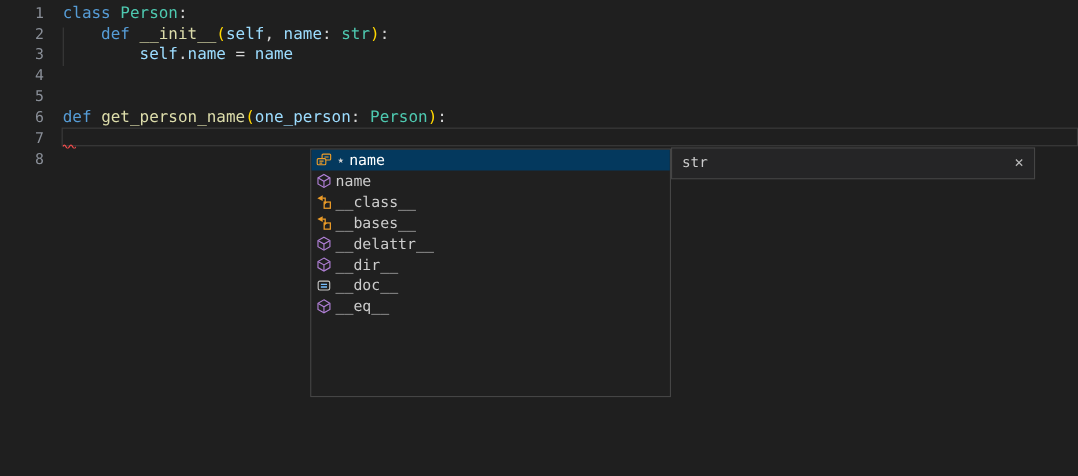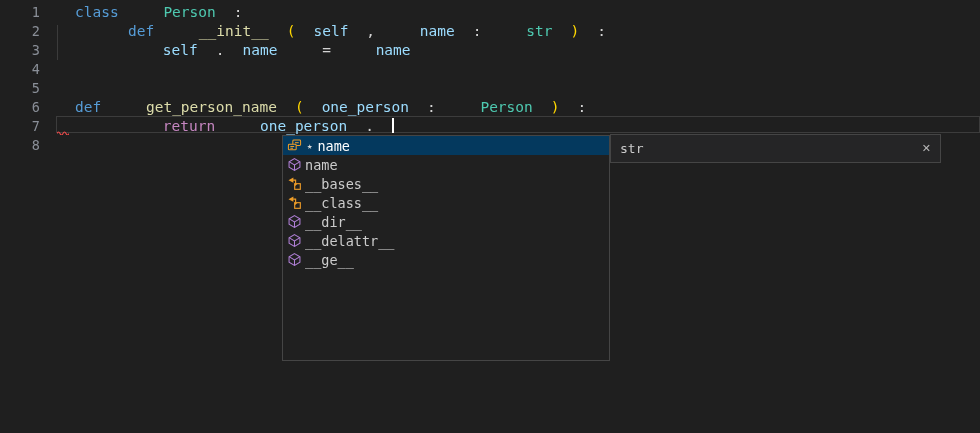--- a/index.html
+++ b/index.html
@@ -7,21 +7,21 @@
        font-family:"DejaVu Sans Mono",monospace;}
   #stage{position:relative;width:980px;height:433px;background:var(--bg,#1f1f1f);overflow:hidden;}
 
   
   #gutter{position:absolute;left:0;top:3px;width:40px;text-align:right;}
   .line-num{height:19px;line-height:19px;font-size:13.5px;color:var(--line-num,#8a8f98);}
 
   
   #code-lines{position:absolute;left:57px;top:3px;}
   .code-line{height:19px;line-height:19px;font-size:14.5px;white-space:pre;}
-  .code-line span{white-space:pre;margin-left:18px;}
+  .code-line span{white-space:pre;}
   .cursor{display:inline-block;width:1.5px;height:15px;background:var(--cursor,#fff);
           vertical-align:-2px;margin-left:0.5px;}
 
   #indent-guide{position:absolute;left:57px;top:25px;width:1px;height:35px;background:#3b3b3b;}
 
   #current-line-box{position:absolute;left:56px;top:116px;right:0;height:17px;
       border:1px solid var(--line-border,#3c3c3c);box-sizing:border-box;pointer-events:none;}
 
   #error-squiggle{position:absolute;left:57px;top:130px;}
 
@@ -66,21 +66,20 @@
 
   <div id="current-line-box"></div>
 
   <div id="code-lines">
       <div class="code-line"><span style="color: rgb(86, 156, 214);">class</span><span style="color: rgb(212, 212, 212);"> </span><span style="color: rgb(78, 201, 176);">Person</span><span style="color: rgb(212, 212, 212);">:</span></div>
       <div class="code-line"><span style="color: rgb(212, 212, 212);">    </span><span style="color: rgb(86, 156, 214);">def</span><span style="color: rgb(212, 212, 212);"> </span><span style="color: rgb(220, 220, 170);">__init__</span><span style="color: rgb(255, 215, 0);">(</span><span style="color: rgb(156, 220, 254);">self</span><span style="color: rgb(212, 212, 212);">,</span><span style="color: rgb(212, 212, 212);"> </span><span style="color: rgb(156, 220, 254);">name</span><span style="color: rgb(212, 212, 212);">:</span><span style="color: rgb(212, 212, 212);"> </span><span style="color: rgb(78, 201, 176);">str</span><span style="color: rgb(255, 215, 0);">)</span><span style="color: rgb(212, 212, 212);">:</span></div>
       <div class="code-line"><span style="color: rgb(212, 212, 212);">        </span><span style="color: rgb(156, 220, 254);">self</span><span style="color: rgb(212, 212, 212);">.</span><span style="color: rgb(156, 220, 254);">name</span><span style="color: rgb(212, 212, 212);"> </span><span style="color: rgb(212, 212, 212);">=</span><span style="color: rgb(212, 212, 212);"> </span><span style="color: rgb(156, 220, 254);">name</span></div>
       <div class="code-line"></div>
       <div class="code-line"></div>
       <div class="code-line"><span style="color: rgb(86, 156, 214);">def</span><span style="color: rgb(212, 212, 212);"> </span><span style="color: rgb(220, 220, 170);">get_person_name</span><span style="color: rgb(255, 215, 0);">(</span><span style="color: rgb(156, 220, 254);">one_person</span><span style="color: rgb(212, 212, 212);">:</span><span style="color: rgb(212, 212, 212);"> </span><span style="color: rgb(78, 201, 176);">Person</span><span style="color: rgb(255, 215, 0);">)</span><span style="color: rgb(212, 212, 212);">:</span></div>
-      <div class="code-line"><span style="color: rgb(212, 212, 212);">        </span><span style="color: rgb(197, 134, 192);">return</span><span style="color: rgb(212, 212, 212);"> </span><span style="color: rgb(156, 220, 254);">one_person</span><span style="color: rgb(212, 212, 212);">.</span><span class="cursor"></span></div>
       <div class="code-line"></div>
     </div>
 
   <svg id="error-squiggle" width="12" height="5" viewBox="0 0 12 5">
     <path d="M0 3.5 Q1.5 0.5 3 3.5 T6 3.5 T9 3.5 T12 3.5" fill="none" stroke-width="1.1" class="squiggle-path" stroke="#f14c4c"></path>
   </svg>
 
   <div id="suggest-list">
       <div class="suggest-row selected">
         <span class="sym-icon" style="color: rgb(238, 157, 40);">
@@ -105,59 +104,68 @@
       </div>
       <div class="suggest-row">
         <span class="sym-icon" style="color: rgb(238, 157, 40);">
           <svg width="15" height="15" viewBox="0 0 16 16" fill="none">
             <path d="M6.8 1.6 L1.6 4.4 L6.8 7.2 Z" fill="currentColor"></path>
             <path d="M6.5 4.4 H9.2 V8.2" stroke="currentColor" stroke-width="1.2"></path>
             <rect x="8.2" y="8.2" width="6" height="6" stroke="currentColor" stroke-width="1.2"></rect>
             <path d="M8.2 8.2 L11.2 8.2 L8.2 11.2 Z" fill="currentColor"></path>
           </svg>
         </span>
-        <span class="suggest-label">__bases__</span>
+        <span class="suggest-label">__class__</span>
       </div>
       <div class="suggest-row">
         <span class="sym-icon" style="color: rgb(238, 157, 40);">
           <svg width="15" height="15" viewBox="0 0 16 16" fill="none">
             <path d="M6.8 1.6 L1.6 4.4 L6.8 7.2 Z" fill="currentColor"></path>
             <path d="M6.5 4.4 H9.2 V8.2" stroke="currentColor" stroke-width="1.2"></path>
             <rect x="8.2" y="8.2" width="6" height="6" stroke="currentColor" stroke-width="1.2"></rect>
             <path d="M8.2 8.2 L11.2 8.2 L8.2 11.2 Z" fill="currentColor"></path>
           </svg>
         </span>
-        <span class="suggest-label">__class__</span>
-      </div>
-      <div class="suggest-row">
-        <span class="sym-icon" style="color: rgb(177, 128, 215);">
-          <svg width="15" height="15" viewBox="0 0 16 16" fill="none">
-            <path d="M8 1.7 L13.8 5.05 V10.95 L8 14.3 L2.2 10.95 V5.05 Z" stroke="currentColor" stroke-width="1.1"></path>
-            <path d="M2.5 5.2 L8 8.4 L13.5 5.2 M8 8.4 V14" stroke="currentColor" stroke-width="1.1"></path>
-          </svg>
-        </span>
-        <span class="suggest-label">__dir__</span>
+        <span class="suggest-label">__bases__</span>
       </div>
       <div class="suggest-row">
         <span class="sym-icon" style="color: rgb(177, 128, 215);">
           <svg width="15" height="15" viewBox="0 0 16 16" fill="none">
             <path d="M8 1.7 L13.8 5.05 V10.95 L8 14.3 L2.2 10.95 V5.05 Z" stroke="currentColor" stroke-width="1.1"></path>
             <path d="M2.5 5.2 L8 8.4 L13.5 5.2 M8 8.4 V14" stroke="currentColor" stroke-width="1.1"></path>
           </svg>
         </span>
         <span class="suggest-label">__delattr__</span>
       </div>
       <div class="suggest-row">
         <span class="sym-icon" style="color: rgb(177, 128, 215);">
           <svg width="15" height="15" viewBox="0 0 16 16" fill="none">
             <path d="M8 1.7 L13.8 5.05 V10.95 L8 14.3 L2.2 10.95 V5.05 Z" stroke="currentColor" stroke-width="1.1"></path>
             <path d="M2.5 5.2 L8 8.4 L13.5 5.2 M8 8.4 V14" stroke="currentColor" stroke-width="1.1"></path>
           </svg>
         </span>
-        <span class="suggest-label">__ge__</span>
+        <span class="suggest-label">__dir__</span>
+      </div>
+      <div class="suggest-row">
+        <span class="sym-icon" style="color: rgb(197, 197, 197);">
+          <svg width="15" height="15" viewBox="0 0 16 16" fill="none">
+            <rect x="2.4" y="3.8" width="11.2" height="8.6" rx="1.6" stroke="currentColor" stroke-width="1.1"></rect>
+            <path d="M5 6.9 H11 M5 9.5 H11" stroke="#75beff" stroke-width="1.3"></path>
+          </svg>
+        </span>
+        <span class="suggest-label">__doc__</span>
+      </div>
+      <div class="suggest-row">
+        <span class="sym-icon" style="color: rgb(177, 128, 215);">
+          <svg width="15" height="15" viewBox="0 0 16 16" fill="none">
+            <path d="M8 1.7 L13.8 5.05 V10.95 L8 14.3 L2.2 10.95 V5.05 Z" stroke="currentColor" stroke-width="1.1"></path>
+            <path d="M2.5 5.2 L8 8.4 L13.5 5.2 M8 8.4 V14" stroke="currentColor" stroke-width="1.1"></path>
+          </svg>
+        </span>
+        <span class="suggest-label">__eq__</span>
       </div>
     </div>
 
   <div id="docs-panel">
     <span id="docs-text">str</span>
     <span id="docs-close">✕</span>
   </div>
 
 </div>
 

